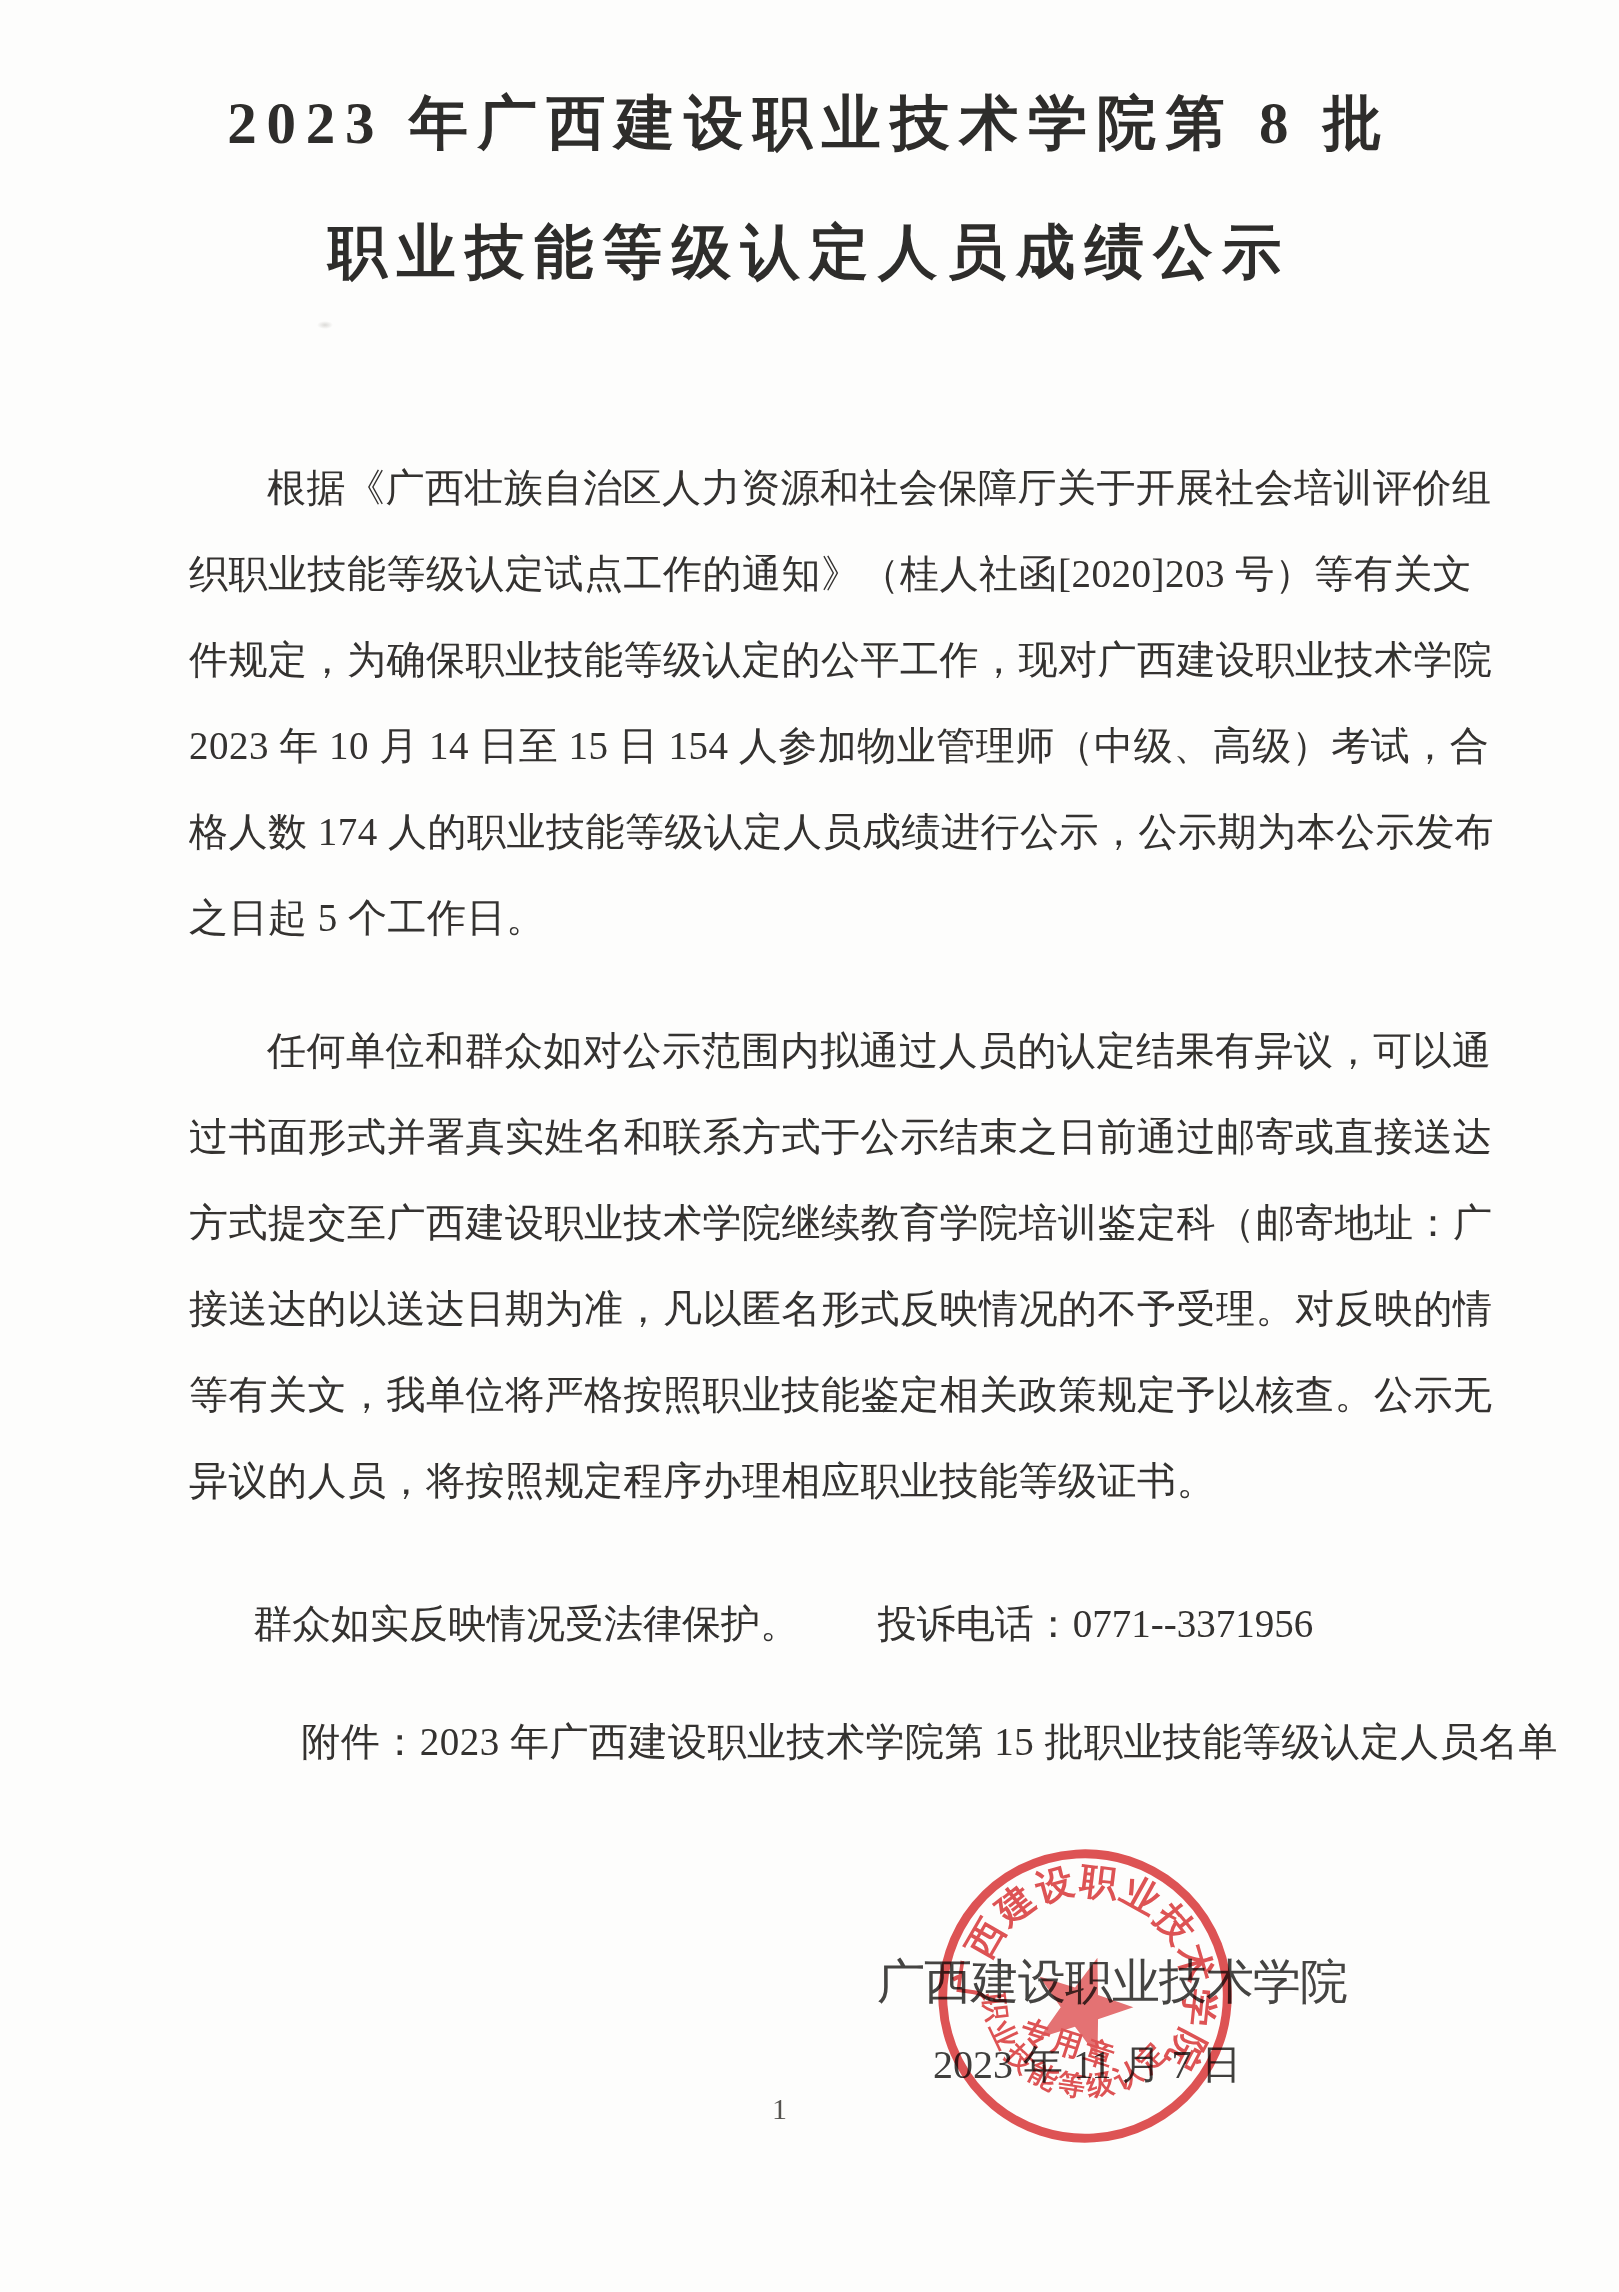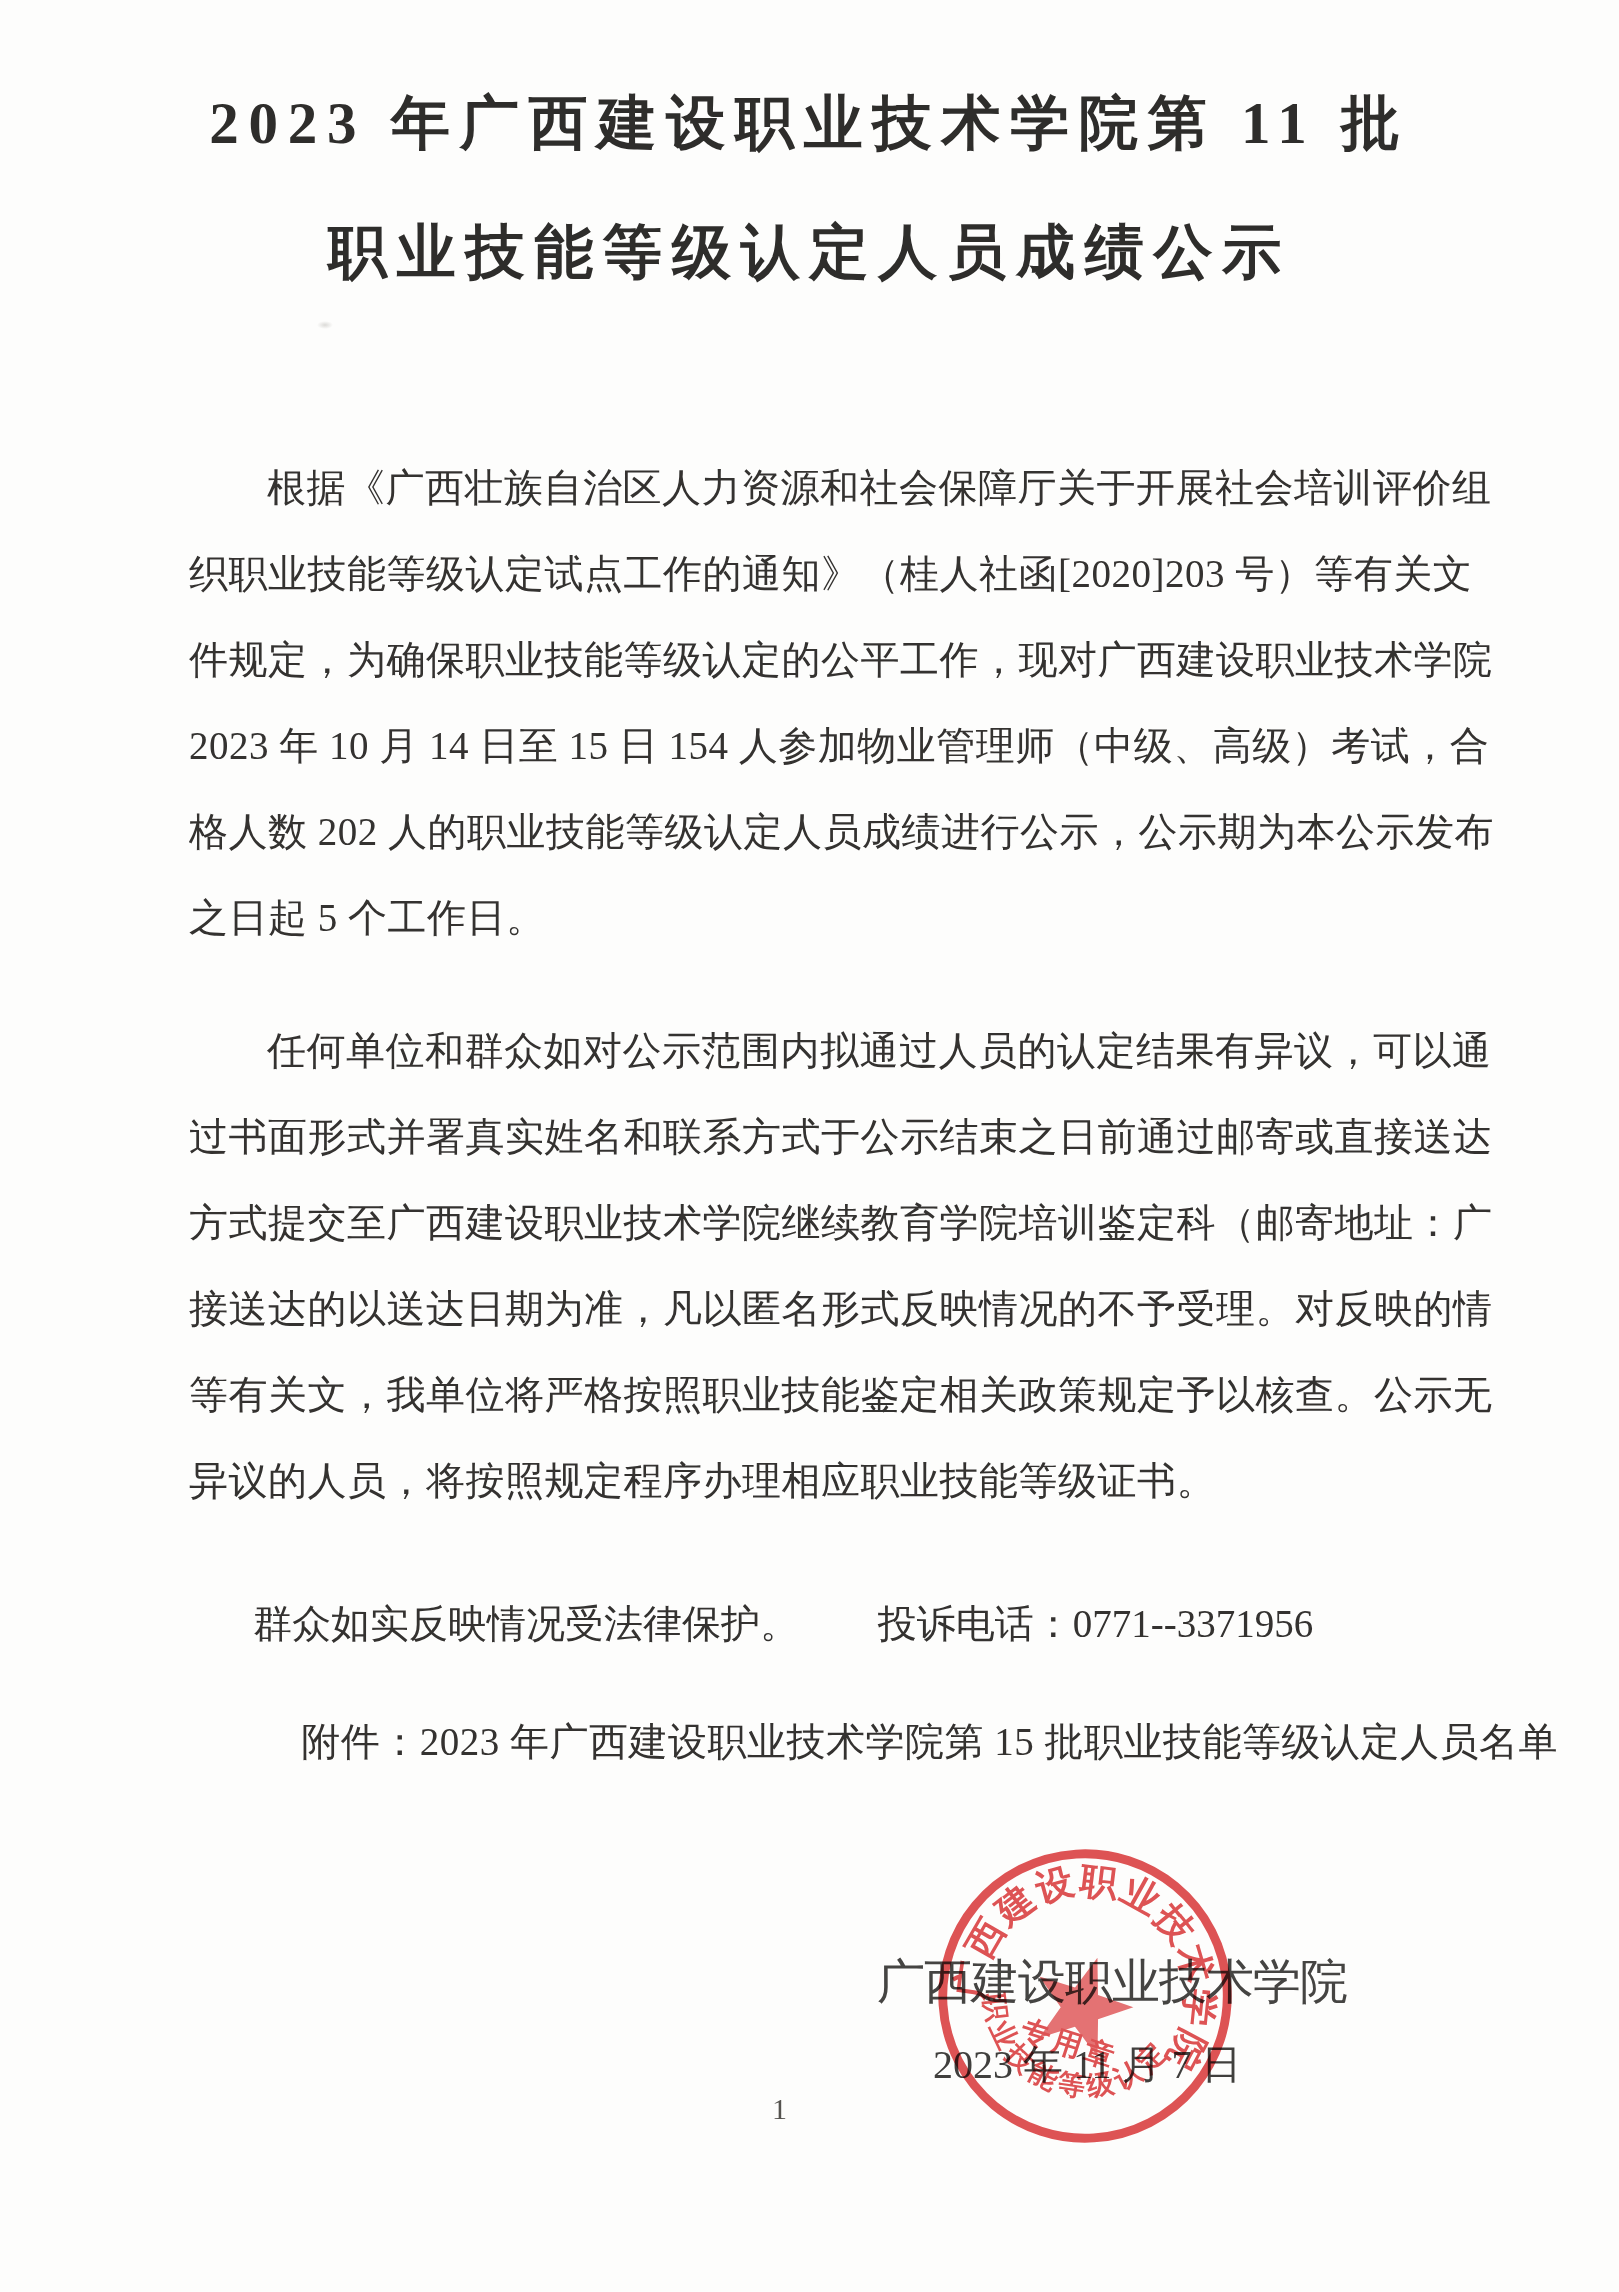--- a/index.html
+++ b/index.html
@@ -78,32 +78,32 @@
     background:radial-gradient(ellipse at center,#b9b7b2 0%,rgba(255,255,255,0) 70%);
     opacity:0.5;z-index:1;
   }
 </style>
 </head>
 <body>
 
 <div class="page">
 
   <div class="title-block">
-    <div class="title-line">2023 年广西建设职业技术学院第 11 批</div>
+    <div class="title-line">2023 年广西建设职业技术学院第 8 批</div>
     <div class="title-line">职业技能等级认定人员成绩公示</div>
   </div>
 
   <div class="smudge"></div>
 
   <div class="body-block p1">
       <div class="bline firstline">根据《广西壮族自治区人力资源和社会保障厅关于开展社会培训评价组</div>
       <div class="bline">织职业技能等级认定试点工作的通知》（桂人社函[2020]203 号）等有关文</div>
       <div class="bline">件规定，为确保职业技能等级认定的公平工作，现对广西建设职业技术学院</div>
       <div class="bline">2023 年 10 月 14 日至 15 日 154 人参加物业管理师（中级、高级）考试，合</div>
-      <div class="bline">格人数 202 人的职业技能等级认定人员成绩进行公示，公示期为本公示发布</div>
+      <div class="bline">格人数 174 人的职业技能等级认定人员成绩进行公示，公示期为本公示发布</div>
       <div class="bline lastline">之日起 5 个工作日。</div>
     </div>
 
   <div class="body-block p2">
       <div class="bline firstline">任何单位和群众如对公示范围内拟通过人员的认定结果有异议，可以通</div>
       <div class="bline">过书面形式并署真实姓名和联系方式于公示结束之日前通过邮寄或直接送达</div>
       <div class="bline">方式提交至广西建设职业技术学院继续教育学院培训鉴定科（邮寄地址：广</div>
       <div class="bline">接送达的以送达日期为准，凡以匿名形式反映情况的不予受理。对反映的情</div>
       <div class="bline">等有关文，我单位将严格按照职业技能鉴定相关政策规定予以核查。公示无</div>
       <div class="bline lastline">异议的人员，将按照规定程序办理相应职业技能等级证书。</div>

